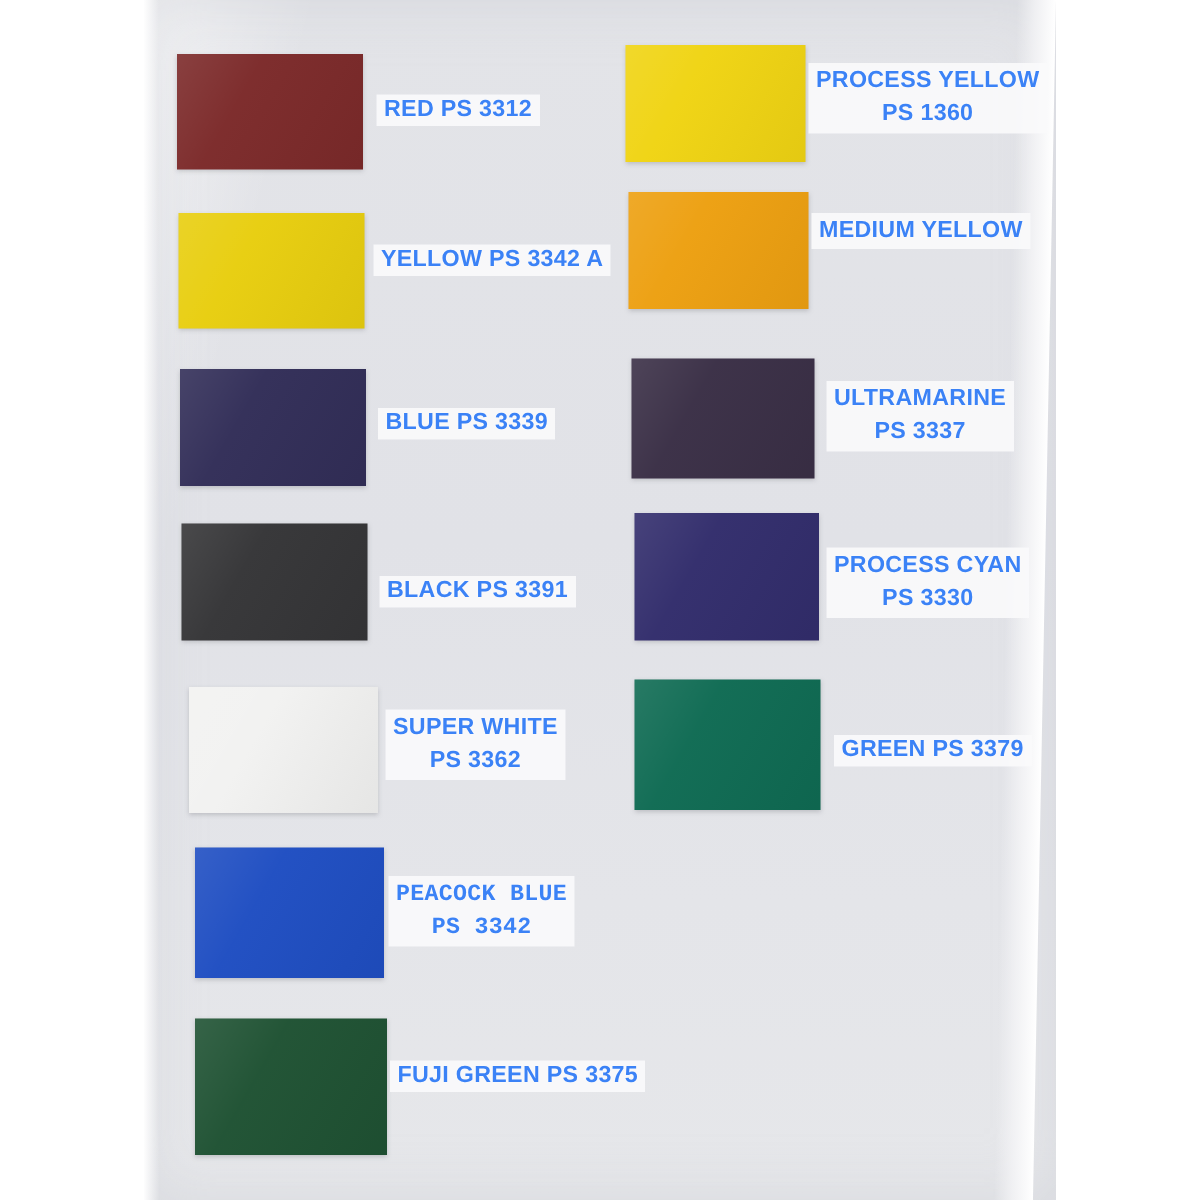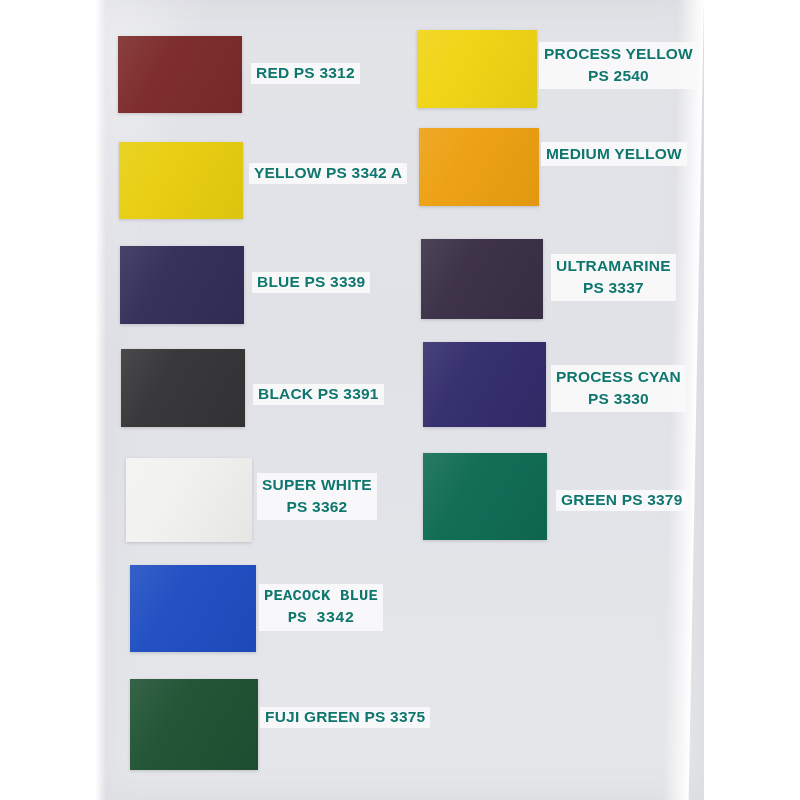--- a/index.html
+++ b/index.html
@@ -65,21 +65,21 @@
     inset: 0;
     background: linear-gradient(120deg,
                 rgba(255,255,255,0.10) 0%,
                 rgba(255,255,255,0.02) 35%,
                 rgba(0,0,0,0.05) 100%);
     pointer-events: none;
   }
 
   .label {
     position: absolute;
-    color: #0f766e;
+    color: #3b82f6;
     font-weight: bold;
     font-size: 15.5px;
     letter-spacing: 0.2px;
     line-height: 1.45;
     text-align: center;
     background: rgba(250,250,251,0.92);
     padding: 1px 5px;
     white-space: nowrap;
     text-shadow: 0 0 1px rgba(255,255,255,0.9);
   }
@@ -144,21 +144,21 @@
   </div>
   <div class="label one-line" style="left:260px; top:707px;">
     <div>FUJI GREEN PS 3375</div>
   </div>
 
   <div class="swatch" style="left: 417px; top: 30px; width: 120px; height: 78px; background-color: rgb(240, 212, 19);">
     <div class="swatch-sheen"></div>
   </div>
   <div class="label" style="left:539px; top:42px;">
     <div>PROCESS YELLOW</div>
-    <div>PS 2540</div>
+    <div>PS 1360</div>
   </div>
 
   <div class="swatch" style="left: 419px; top: 128px; width: 120px; height: 78px; background-color: rgb(237, 160, 17);">
     <div class="swatch-sheen"></div>
   </div>
   <div class="label" style="left:541px; top:142px;">
     <div>MEDIUM YELLOW</div>
   </div>
 
   <div class="swatch" style="left: 421px; top: 239px; width: 122px; height: 80px; background-color: rgb(58, 47, 70);">

